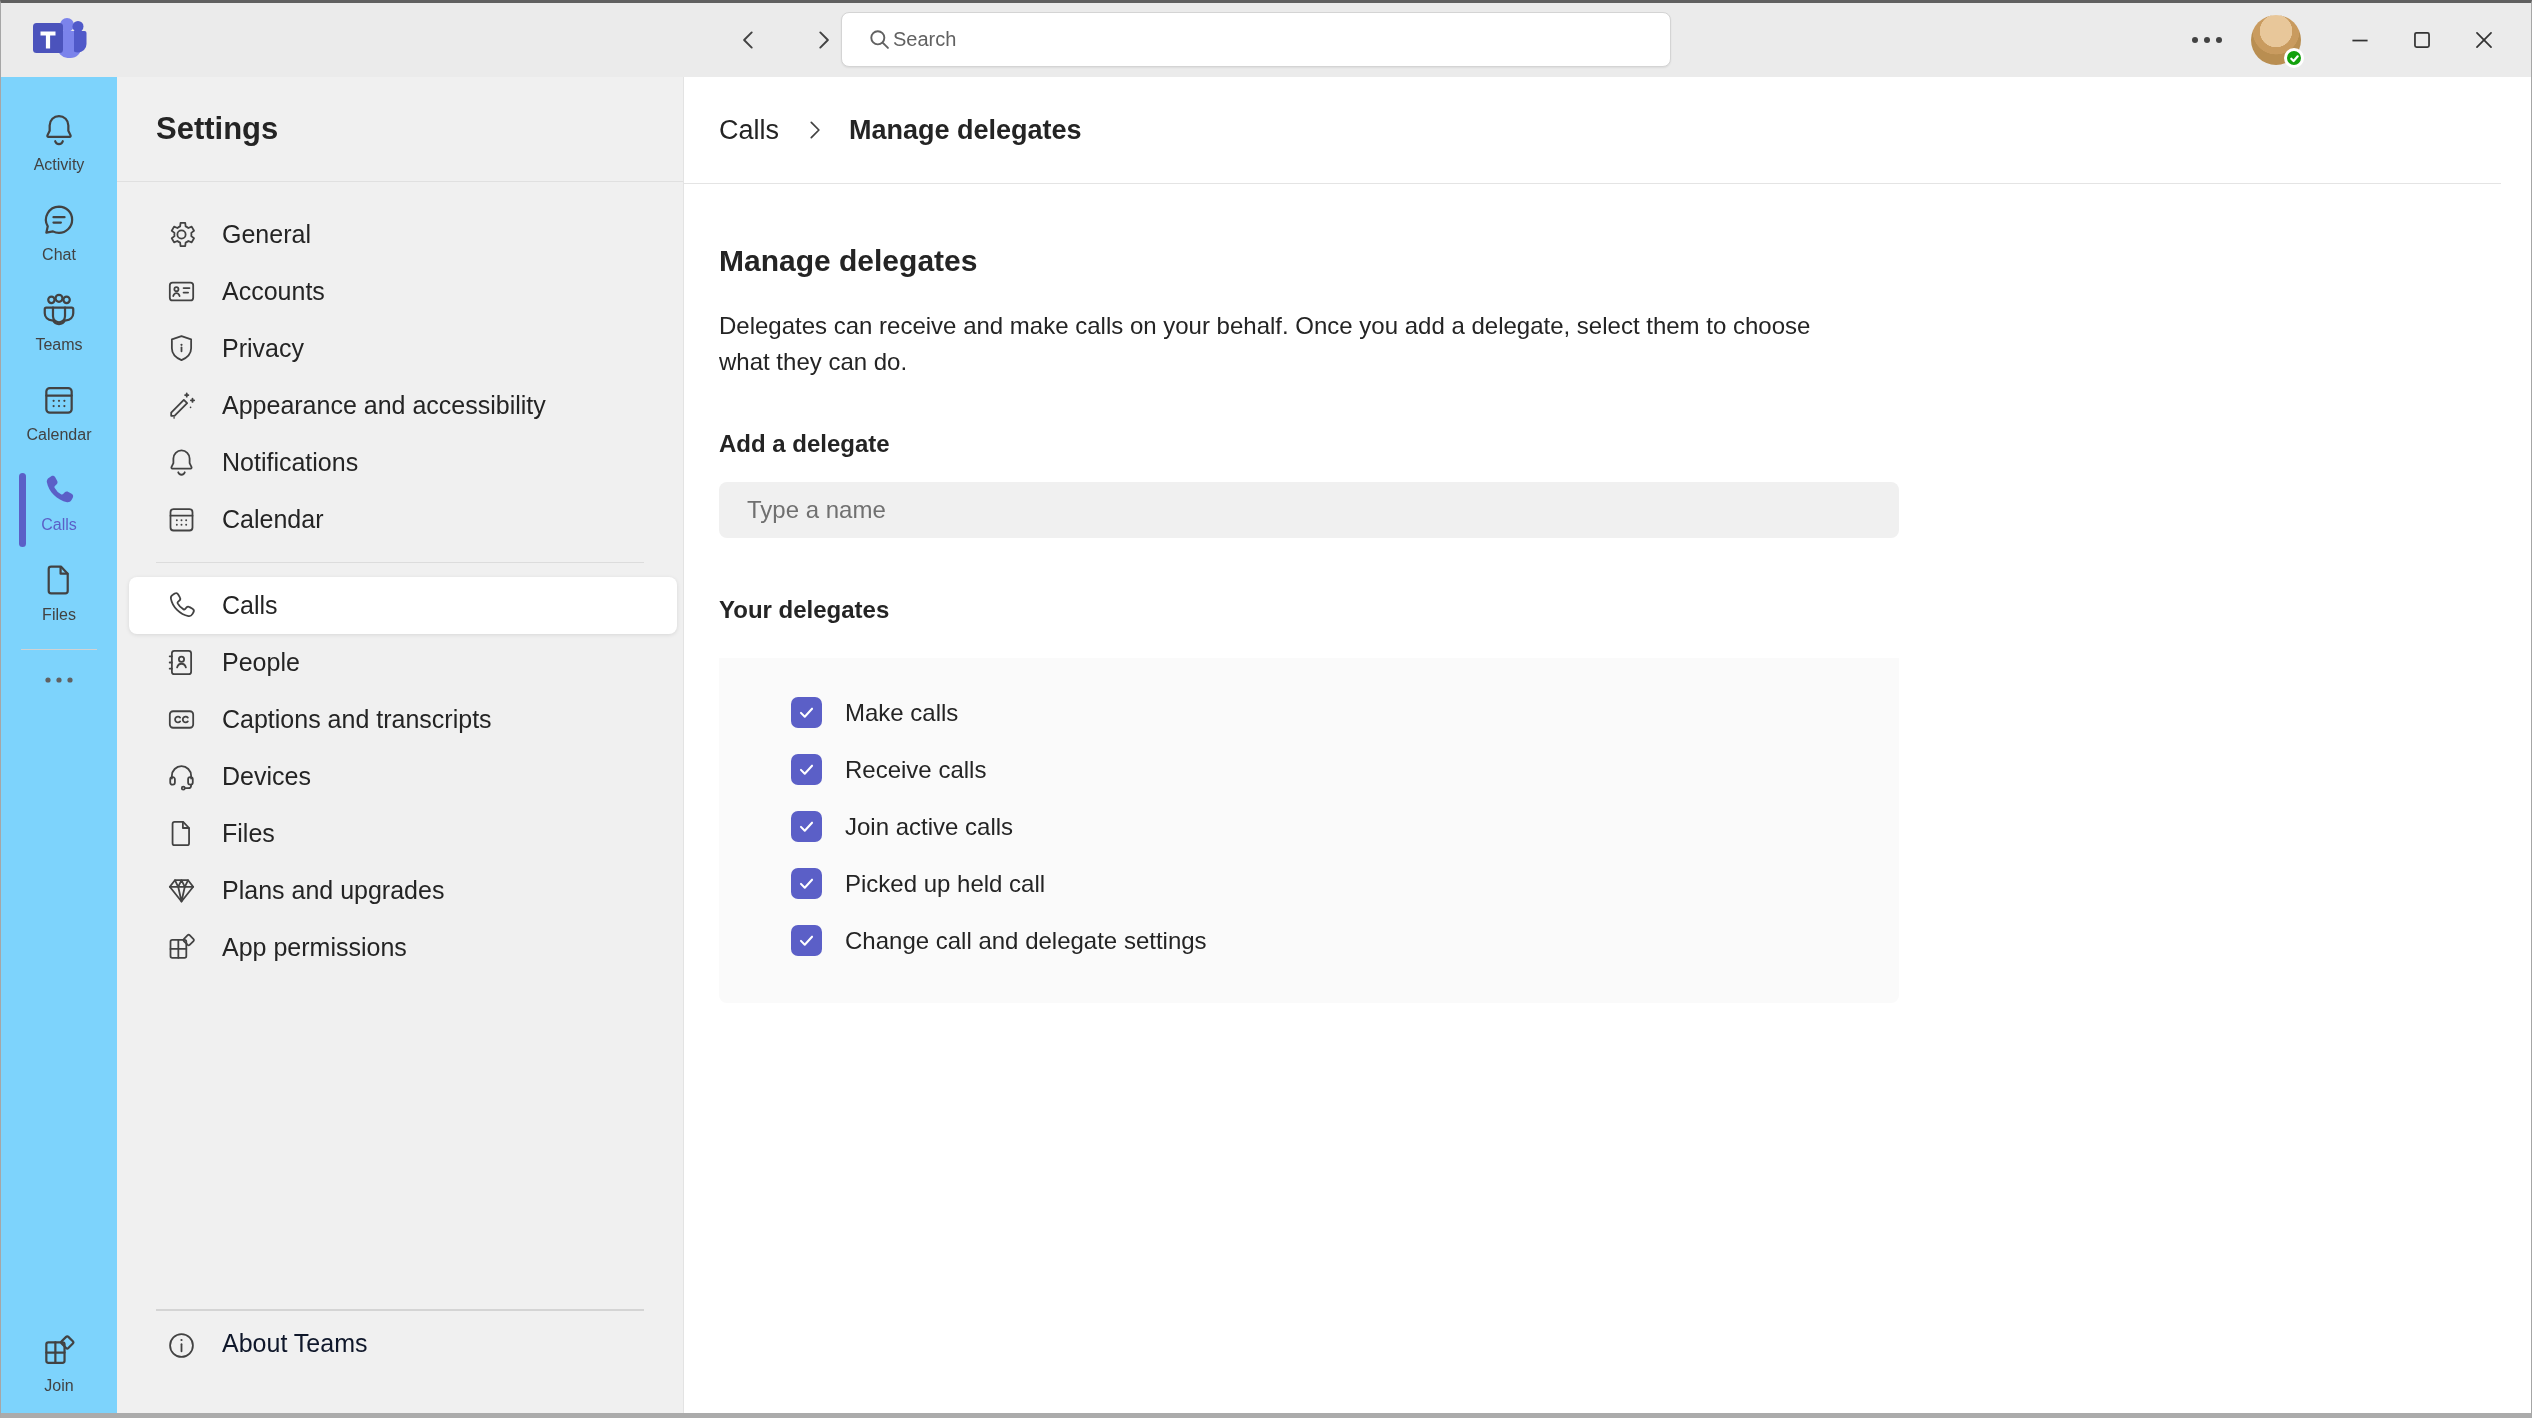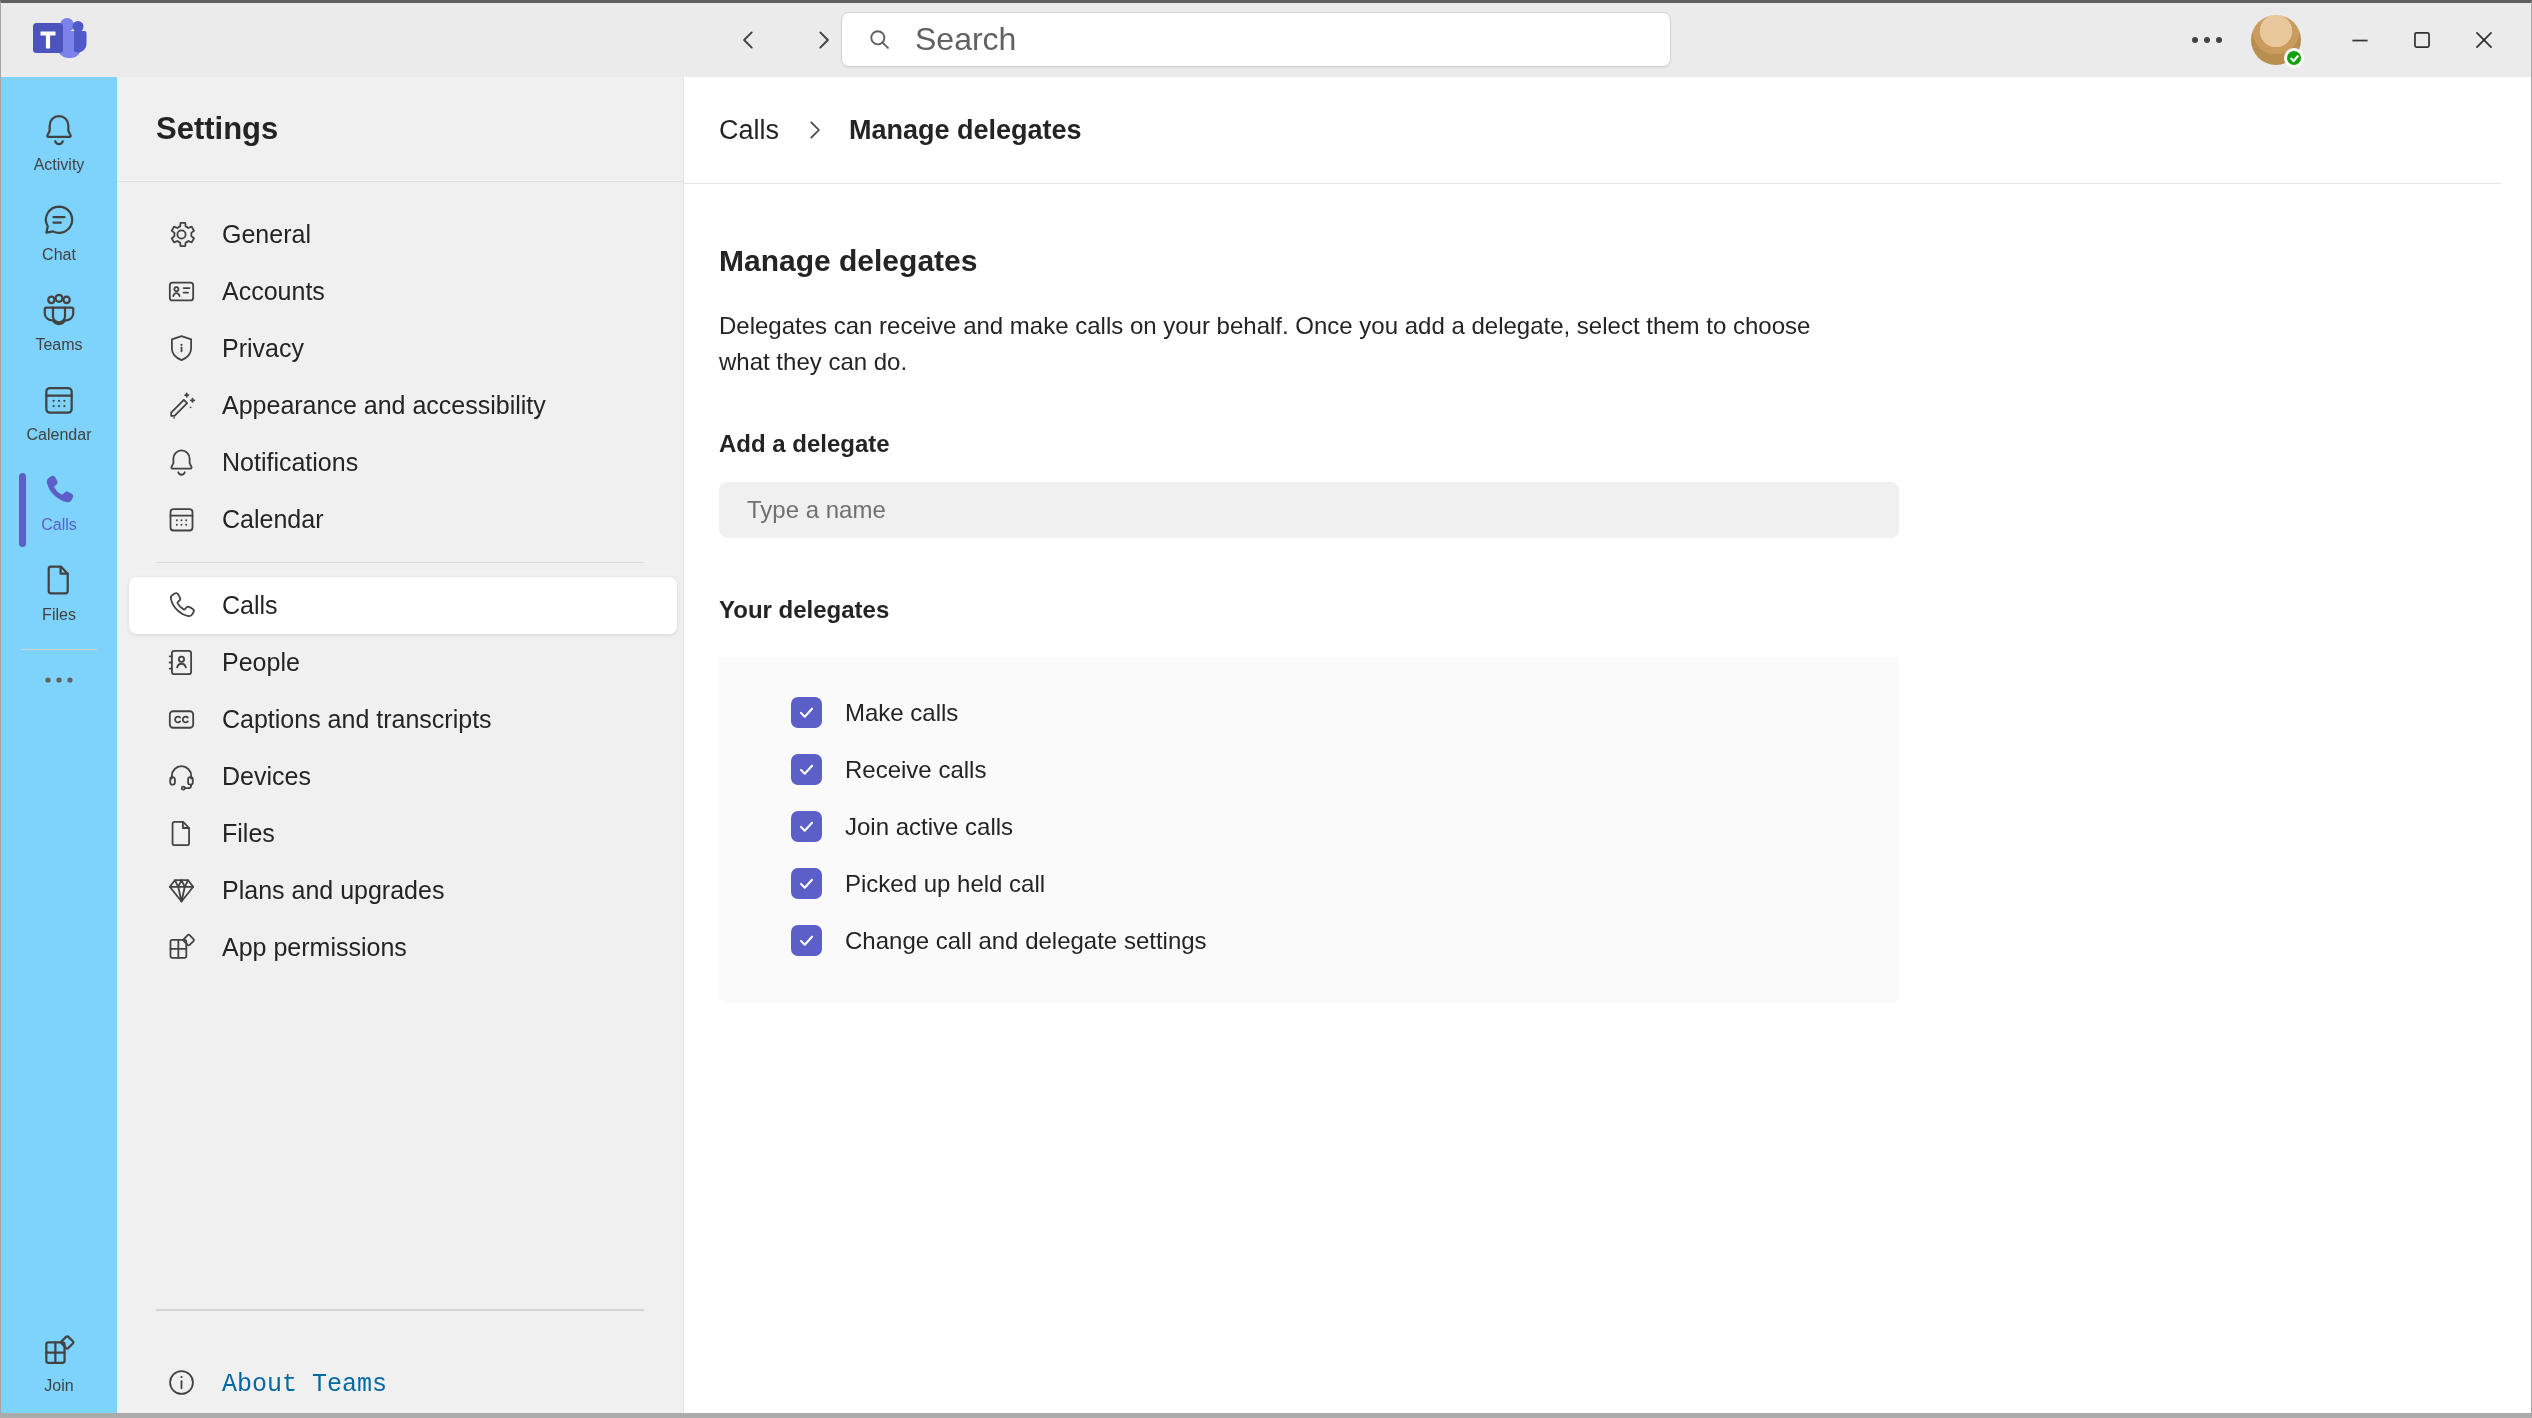--- a/index.html
+++ b/index.html
@@ -24,23 +24,23 @@
   .topbar {
     position:relative; height:74px; flex:0 0 74px;
     background:#ebebeb;
   }
   .app-logo { position:absolute; left:26px; top:8px; width:60px; height:56px; }
   .nav-arrows { position:absolute; left:728px; top:0; height:74px; display:flex; align-items:center; gap:34px; }
   .nav-btn { width:40px; height:40px; display:flex; align-items:center; justify-content:center; color:#424242; cursor:pointer; }
   .searchbox {
     position:absolute; left:840px; top:9px; width:830px; height:55px;
     background:#ffffff; border:1px solid #d4d4d4; border-radius:8px;
-    display:flex; align-items:center; padding-left:24px; gap:22px;
+    display:flex; align-items:center; padding-left:24px; gap:0;
     box-shadow:0 1px 2px rgba(0,0,0,.07);
-    color:#616161; font-size:32px;
+    color:#616161; font-size:20px;
   }
   .top-right { position:absolute; right:16px; top:0; height:74px; display:flex; align-items:center; }
   .more-dots { width:64px; height:74px; display:flex; align-items:center; justify-content:center; color:#424242; }
   .avatar {
     position:relative; width:50px; height:50px; border-radius:50%;
     background:radial-gradient(circle at 50% 32%, #e8c79a 0 38%, #c99b5f 39% 55%, #b98e51 56% 100%);
     margin:0 28px 0 12px; flex:0 0 auto;
   }
   .avatar.man { background:radial-gradient(circle at 50% 34%, #e6c3a0 0 34%, #32465a 35% 62%, #5a7a96 63% 100%); }
   .presence {
@@ -88,21 +88,21 @@
     padding-left:48px; font-size:25px; color:#242424; cursor:pointer;
   }
   .side-item .sic { width:33px; height:33px; color:#424242; flex:0 0 33px; }
   .side-item.selected {
     margin-left:12px; margin-right:6px; padding-left:36px;
     background:#ffffff; border-radius:8px;
     box-shadow:0 1px 4px rgba(0,0,0,.10);
   }
   .side-divider { height:1px; background:#dcdcdc; margin:14px 39px 14px 39px; }
   .sidebar-bottom-divider { height:2px; background:#d4d4d4; margin:0 39px 18px 39px; }
-  .about-row { display:flex; align-items:flex-end; gap:24px; padding-left:48px; height:70px; color:#0369a1; font-size:25px; cursor:pointer; margin-bottom:14px;font-family:Liberation Mono, monospace; }
+  .about-row { display:flex; align-items:flex-start; gap:24px; padding-left:48px; height:70px; color:#0f172a; font-size:25px; cursor:pointer; margin-bottom:14px; }
   .about-row .sic { width:33px; height:33px; color:#424242; }
   
   .main { flex:1; background:#ffffff; display:flex; flex-direction:column; min-width:0; }
   .breadcrumb-row { height:106px; flex:0 0 106px; display:flex; align-items:center; padding-left:35px; gap:22px; }
   .crumb { font-size:27px; color:#242424; cursor:pointer; }
   .crumb-current { font-size:27px; font-weight:700; }
   .crumb-chevron { color:#424242; display:flex; }
   .main-divider { height:1px; background:#e4e4e4; margin-right:30px; }
   .content { padding:60px 0 0 35px; }
   .h1 { font-size:30px; font-weight:700; }

